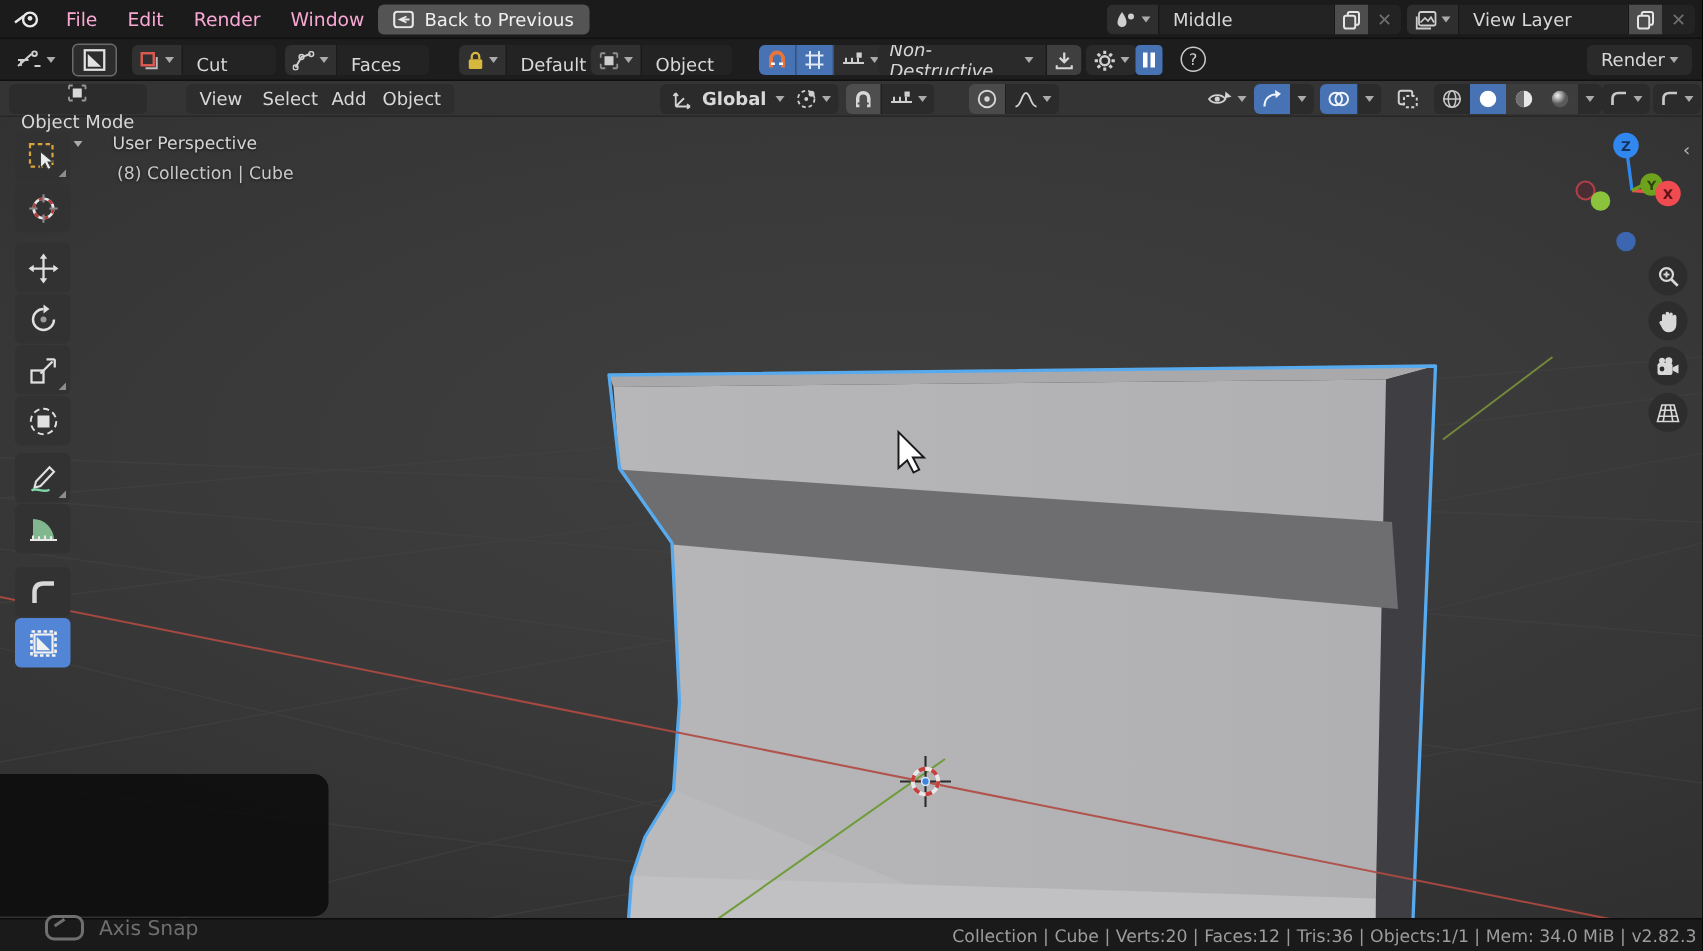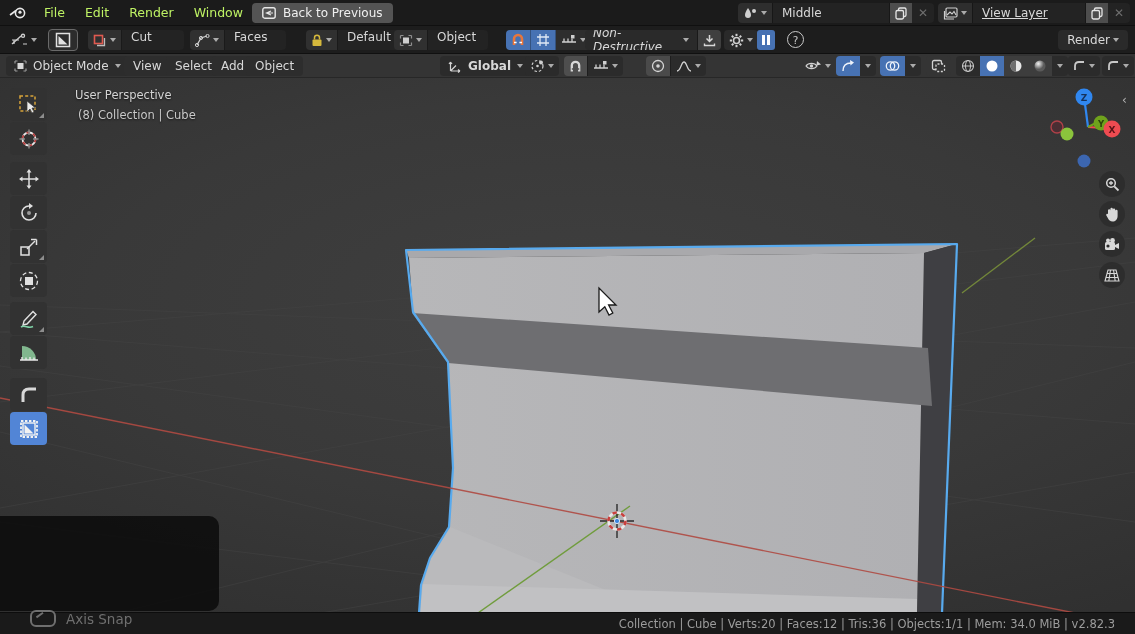--- a/index.html
+++ b/index.html
@@ -8,28 +8,28 @@
     position:relative; width:1135px; height:634px; overflow:hidden;
     font-family:"DejaVu Sans","Liberation Sans",sans-serif;
     color:#d8d8d8; font-size:12px; user-select:none;
   }
   
   .bar { position:absolute; left:0; right:0; display:flex; align-items:center; }
   #topbar   { top:0;  height:26px; background:#1b1b1b; border-bottom:1px solid #101010; z-index:50; }
   #toolbar  { top:26px; height:28px; background:#1d1d1d; border-bottom:1px solid #101010; z-index:50; }
   #vheader  { top:54px; height:24px; background:#343434; border-bottom:1px solid #272727; z-index:40; }
   #statusbar{ bottom:0; height:22px; background:#1a1a1a; border-top:1px solid #0d0d0d; z-index:50;
-              justify-content:flex-end; padding-right:20px; color:#9c9c9c; font-size:11.5px; }
-  .menu-item { padding:0 10px; color:#bef264; font-size:12.5px; line-height:26px; cursor:default; }
+              justify-content:flex-end; padding-right:4px; color:#9c9c9c; font-size:11.5px; }
+  .menu-item { padding:0 10px; color:#f9a8d4; font-size:12.5px; line-height:26px; cursor:default; }
   .seg { display:inline-flex; align-items:center; height:20px; padding:0 5px; gap:3px; }
   .caret { width:0; height:0; border-left:3.5px solid transparent; border-right:3.5px solid transparent;
            border-top:4px solid #ababab; display:inline-block; }
   .field { position:absolute; top:4px; height:20px; display:flex; border-radius:4px; overflow:hidden; }
   .field .icon-seg { background:#303030; border-right:1px solid #1a1a1a; }
-  .field .val-seg  { background:#232323; padding:0 9px; display:flex; align-items:flex-start; flex:1; }
+  .field .val-seg  { background:#232323; padding:0 9px; display:flex; align-items:flex-end; flex:1; }
   .blue { background:#4772b3 !important; }
   .abs { position:absolute; }
   svg { display:block; }
   
   .toolbtn { position:absolute; left:10px; width:37px; height:33px; background:#323232;
              border-radius:4px; display:flex; align-items:center; justify-content:center; }
   .toolbtn.active { background:#5285d6; }
   .subtool::after { content:""; position:absolute; right:3px; bottom:3px; width:0; height:0;
              border-left:5px solid transparent; border-bottom:5px solid #8d8d8d; }
   
@@ -176,21 +176,21 @@
       <span class="seg" style="background:#2e2e2e; border-right:1px solid #171717;">
         <span>
             <svg width="15" height="13" viewBox="0 0 15 13">
               <rect x="3" y="1" width="11" height="9" rx="1.2" fill="none" stroke="#cfcfcf" stroke-width="1.2"></rect>
               <path d="M4,8 L7,5 L9,7 L11,4.5 L13,8" stroke="#cfcfcf" stroke-width="1.1" fill="none"></path>
               <path d="M1.5,4 L1.5,12 L11,12" stroke="#cfcfcf" stroke-width="1.2" fill="none"></path>
             </svg>
           </span>
         <span class="caret"></span>
       </span>
-      <span class="seg" style="background:#232323; width:112px; padding-left:9px;text-decoration:underline;">
+      <span class="seg" style="background:#232323; width:112px; padding-left:9px;">
         <span>View Layer</span>
       </span>
       <span class="seg" style="background:#4d4d4d; border-left:1px solid #171717;">
         <span>
             <svg width="12" height="13" viewBox="0 0 12 13">
               <rect x="3.5" y="1" width="7.5" height="8.5" rx="1.4" fill="none" stroke="#e6e6e6" stroke-width="1.3"></rect>
               <rect x="1" y="3.5" width="7.5" height="8.5" rx="1.4" fill="#4d4d4d" stroke="#e6e6e6" stroke-width="1.3"></rect>
             </svg>
           </span>
       </span>
@@ -349,21 +349,21 @@
 
     <span class="abs" style="left:787px; top:5px; width:17px; height:17px; border:1.5px solid #c9c9c9; border-radius:50%; display:flex; align-items:center; justify-content:center; font-size:10.5px; color:#c9c9c9;">?</span>
 
     <span class="abs seg" style="right:7px; top:4px; background:#2a2a2a; border-radius:4px; padding:0 9px;">
       <span>Render</span>
       <span class="caret"></span>
     </span>
   </div>
 
   <div id="vheader" class="bar">
-    <span class="abs seg" style="left:6px; top:2px; background:#2c2c2c; border-radius:4px; padding:0 8px; gap:6px;">
+    <span class="abs seg" style="left:6px; top:2px; background:#2c2c2c; border-radius:4px; padding:0 8px; gap:6px;flex-direction:column;">
       <span>
           <svg width="13" height="12" viewBox="0 0 13 12">
             <rect x="3.5" y="3" width="6" height="6" fill="#d8d8d8"></rect>
             <path d="M1,1 h2.5 M1,1 v2.5 M12,1 h-2.5 M12,1 v2.5 M1,11 h2.5 M1,11 v-2.5 M12,11 h-2.5 M12,11 v-2.5" stroke="#9a9a9a" stroke-width="1.2"></path>
           </svg>
         </span>
       <span>Object Mode</span>
       <span class="caret"></span>
     </span>
     <span class="abs seg" style="left:124px; top:2px; background:#2d2d2d; border-radius:4px; padding:0 9px;">

